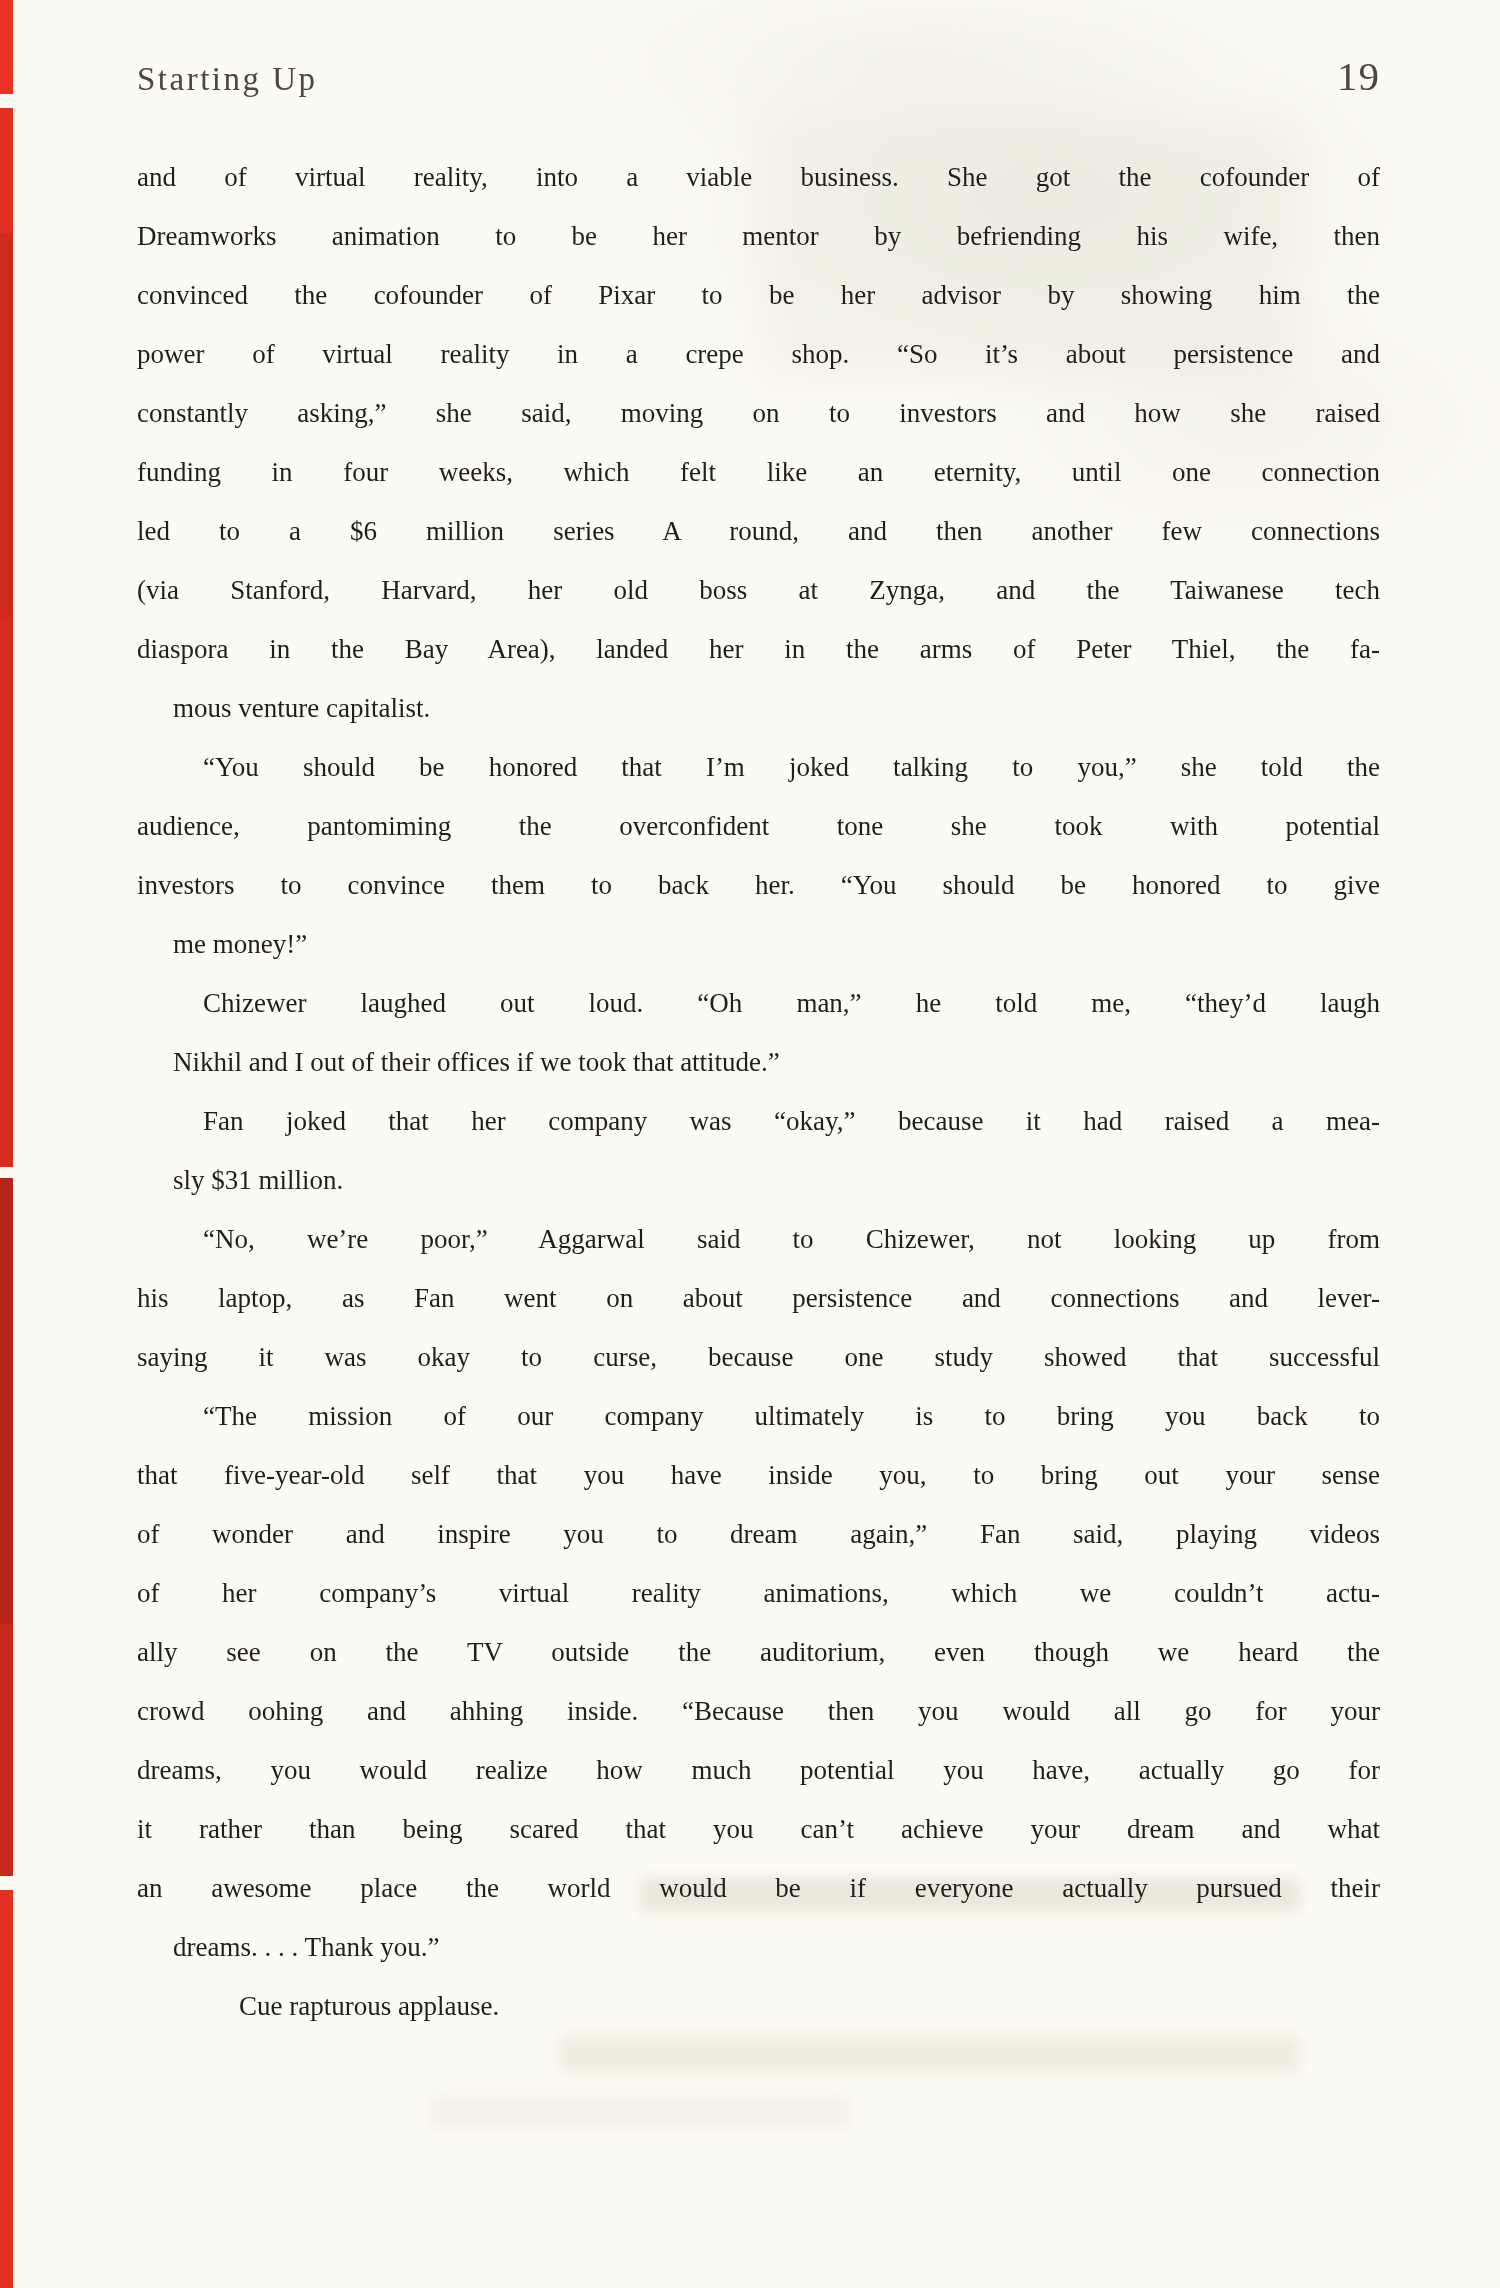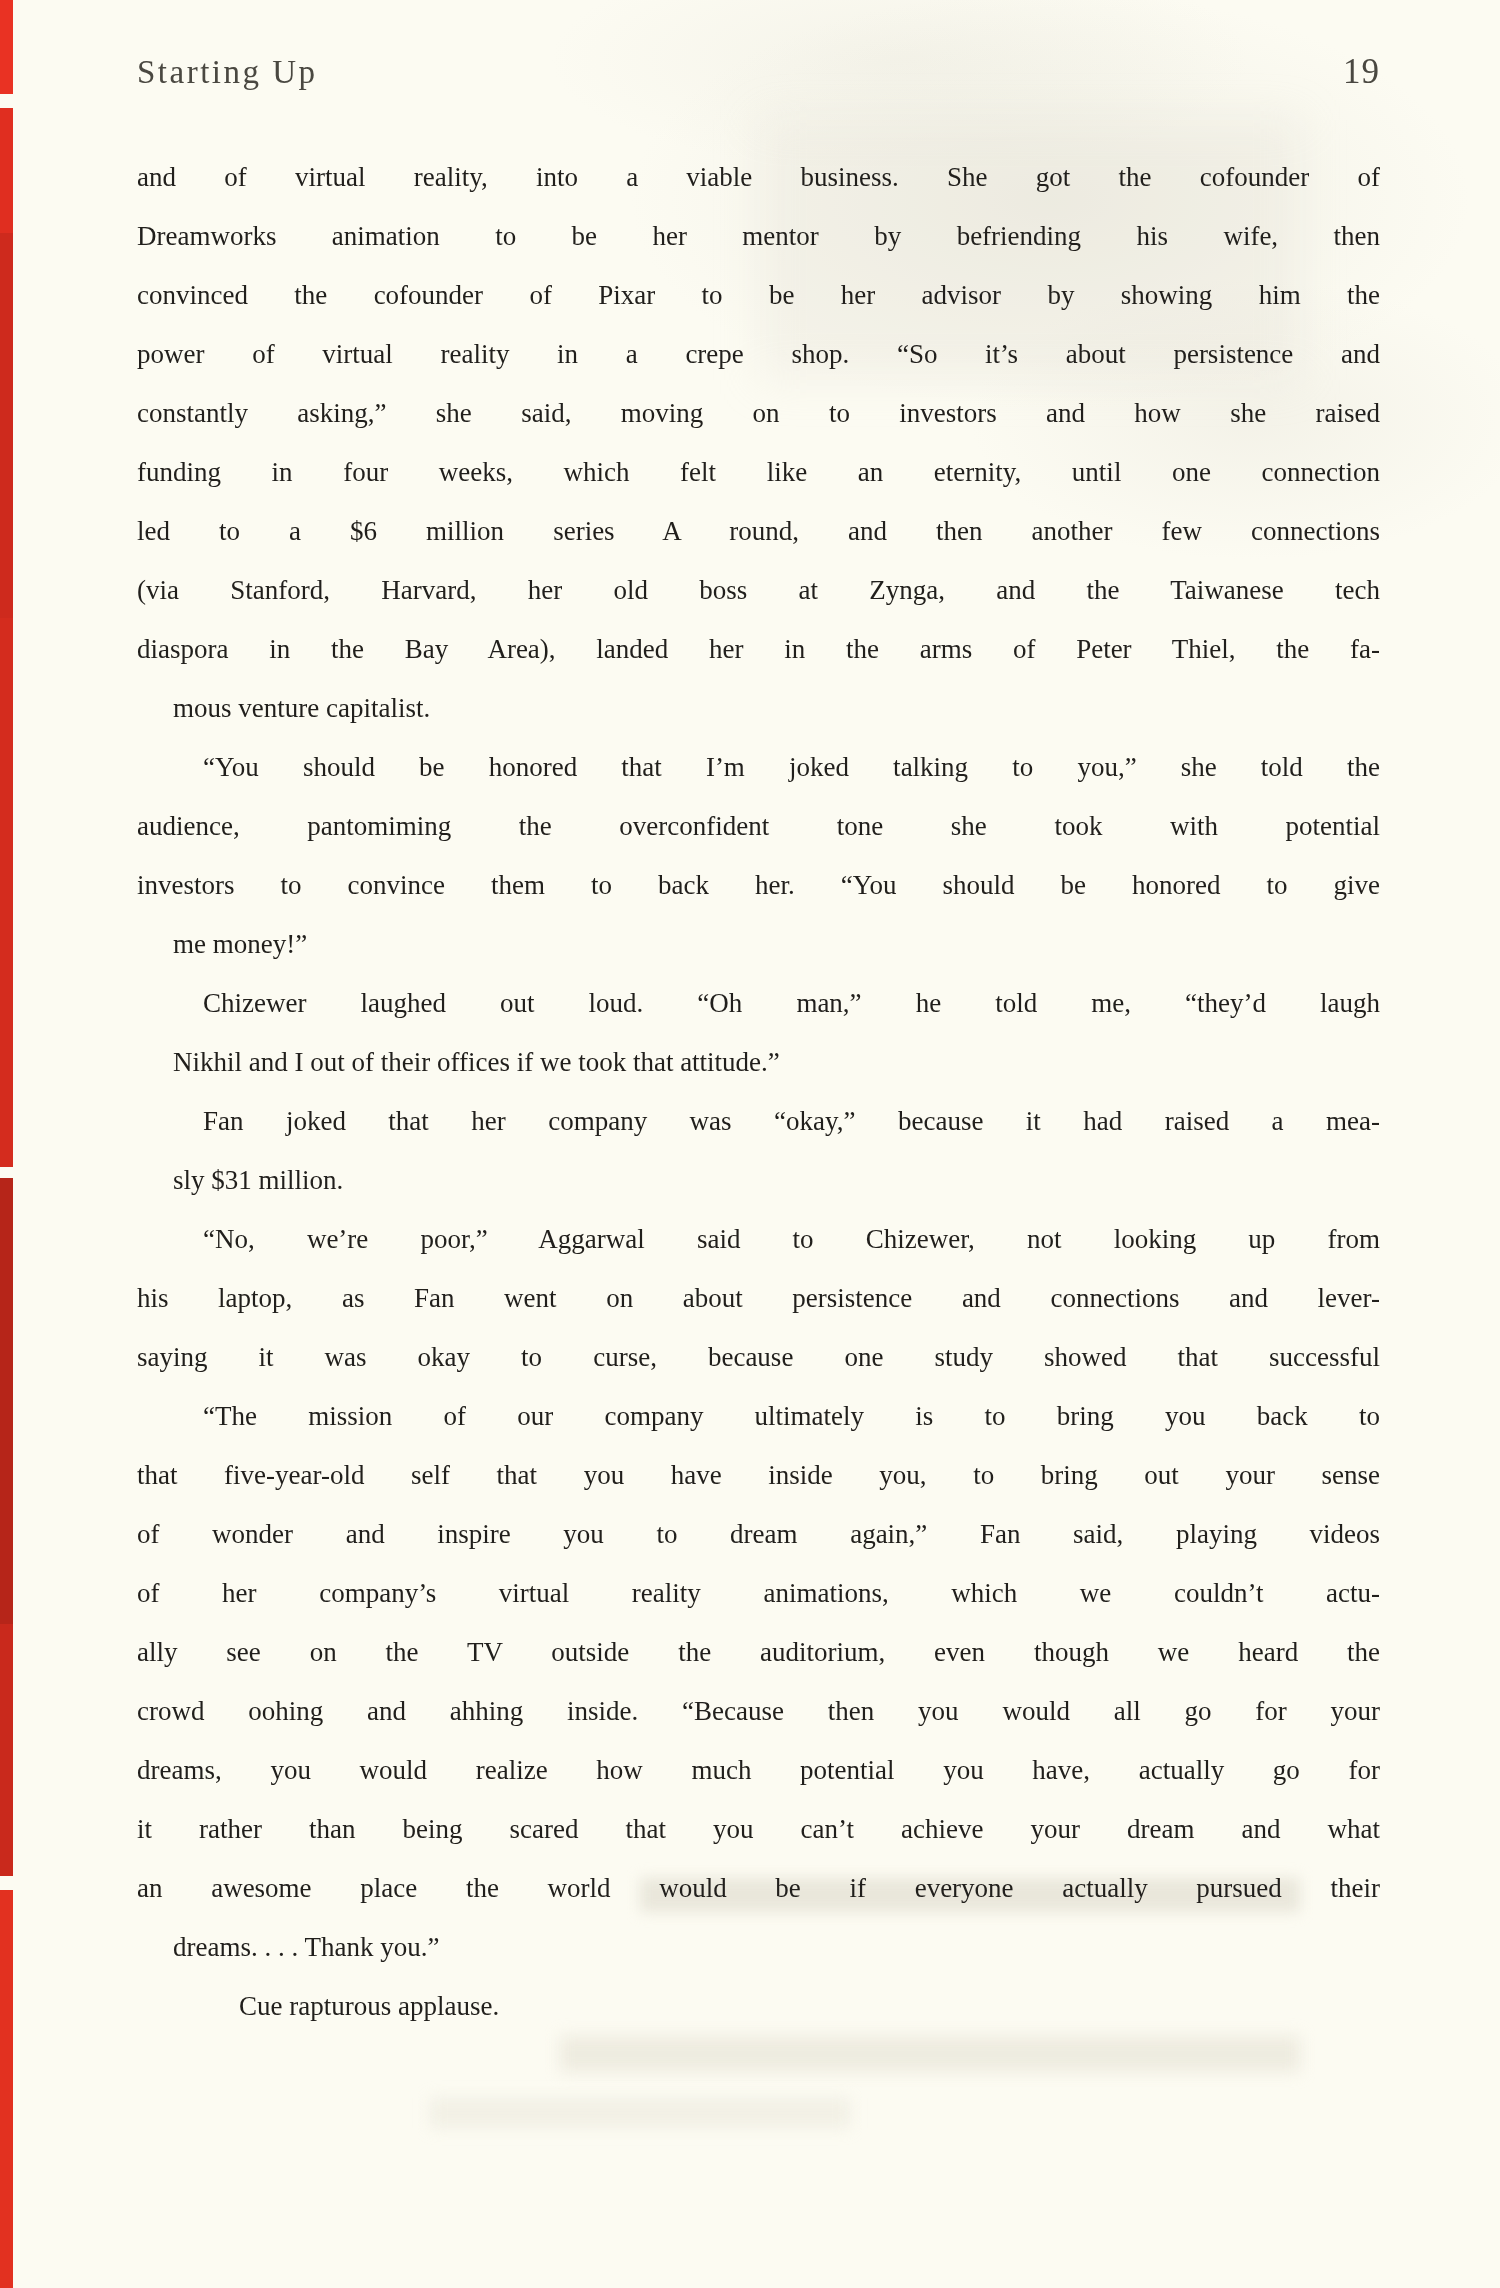--- a/index.html
+++ b/index.html
@@ -46,21 +46,21 @@
     display: flex;
     justify-content: space-between;
     align-items: baseline;
     color: #4a4841;
   }
   .running-title {
     font-size: 33px;
     letter-spacing: 2.5px;
   }
   .folio {
-    font-size: 35px;
+    font-size: 41px;
     letter-spacing: 1px;
   }
   main.body-text {
     position: absolute;
     left: 137px;
     top: 148px;
     width: 1243px;
     font-size: 27px;
     line-height: 59px;
     color: #211f1c;

